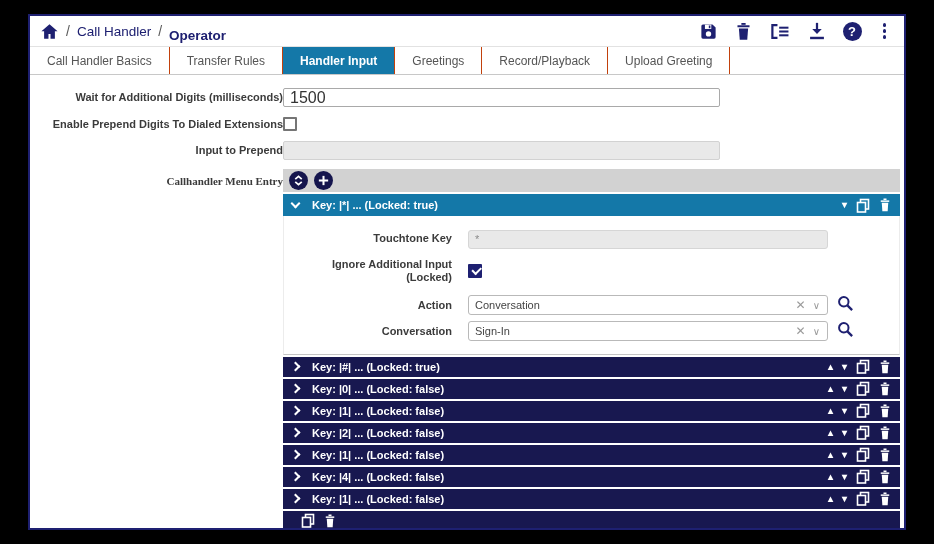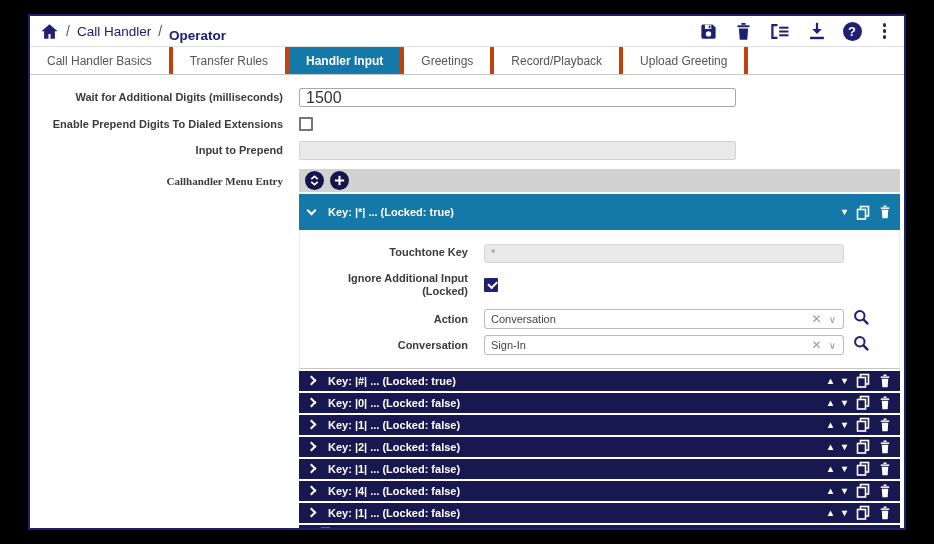--- a/index.html
+++ b/index.html
@@ -36,30 +36,30 @@
     font-size: 13px; font-weight: bold;
     display: flex; align-items: center; justify-content: center;
   }
   .dots { display: flex; flex-direction: column; gap: 2.5px; padding: 0 4px; }
   .dots span { width: 3.5px; height: 3.5px; border-radius: 50%; background: #1e2071; }
   
   .tab-bar { display: flex; height: 28px; border-bottom: 1px solid #c8c8c8; }
   .tab {
     padding: 0 17px; font-size: 12px; color: #555;
     display: flex; align-items: center;
-    border-right: 4px solid #c2410c;
+    border-right: 1px solid #c2410c;
     cursor: pointer; white-space: nowrap;
   }
   .tab.active { background: #1478a8; color: #fff; font-weight: bold; }
   
   .content { padding: 13px 4px 0 2px; }
   .form-row {
     display: grid;
     grid-template-columns: 251px 1fr;
-    column-gap: 16px;
+    column-gap: 0;
     align-items: center;
   }
   .lbl { font-size: 11px; font-weight: bold; color: #3b3b3b; text-align: right; line-height: 13px; }
   .ti {
     width: 437px; height: 19px;
     border: 1px solid #a9a9a9; border-radius: 2px;
     font-family: "Liberation Sans", sans-serif;
     font-size: 16px; color: #333; padding: 0 6px; outline: none;
   }
   .ti:disabled { background: #e9e9e9; border-color: #d2d2d2; color: #8a8a8a; }
@@ -84,21 +84,21 @@
     display: flex; align-items: center; gap: 6px;
     padding-left: 6px;
   }
   .circle-btn {
     width: 19px; height: 19px; border-radius: 50%;
     background: #15154d; color: #fff;
     display: flex; align-items: center; justify-content: center;
     cursor: pointer;
   }
   .exp-head {
-    margin-top: 2px; height: 36px;
+    margin-top: 2px; height: 22px;
     background: #1478a8; color: #fff;
     display: flex; align-items: center;
     padding: 0 9px; font-size: 11px; font-weight: bold;
   }
   .chev {
     width: 7px; height: 7px;
     border-right: 2px solid #fff; border-bottom: 2px solid #fff;
     display: inline-block; flex: none; cursor: pointer;
   }
   .chev.down { transform: rotate(45deg); margin-top: -3px; }

